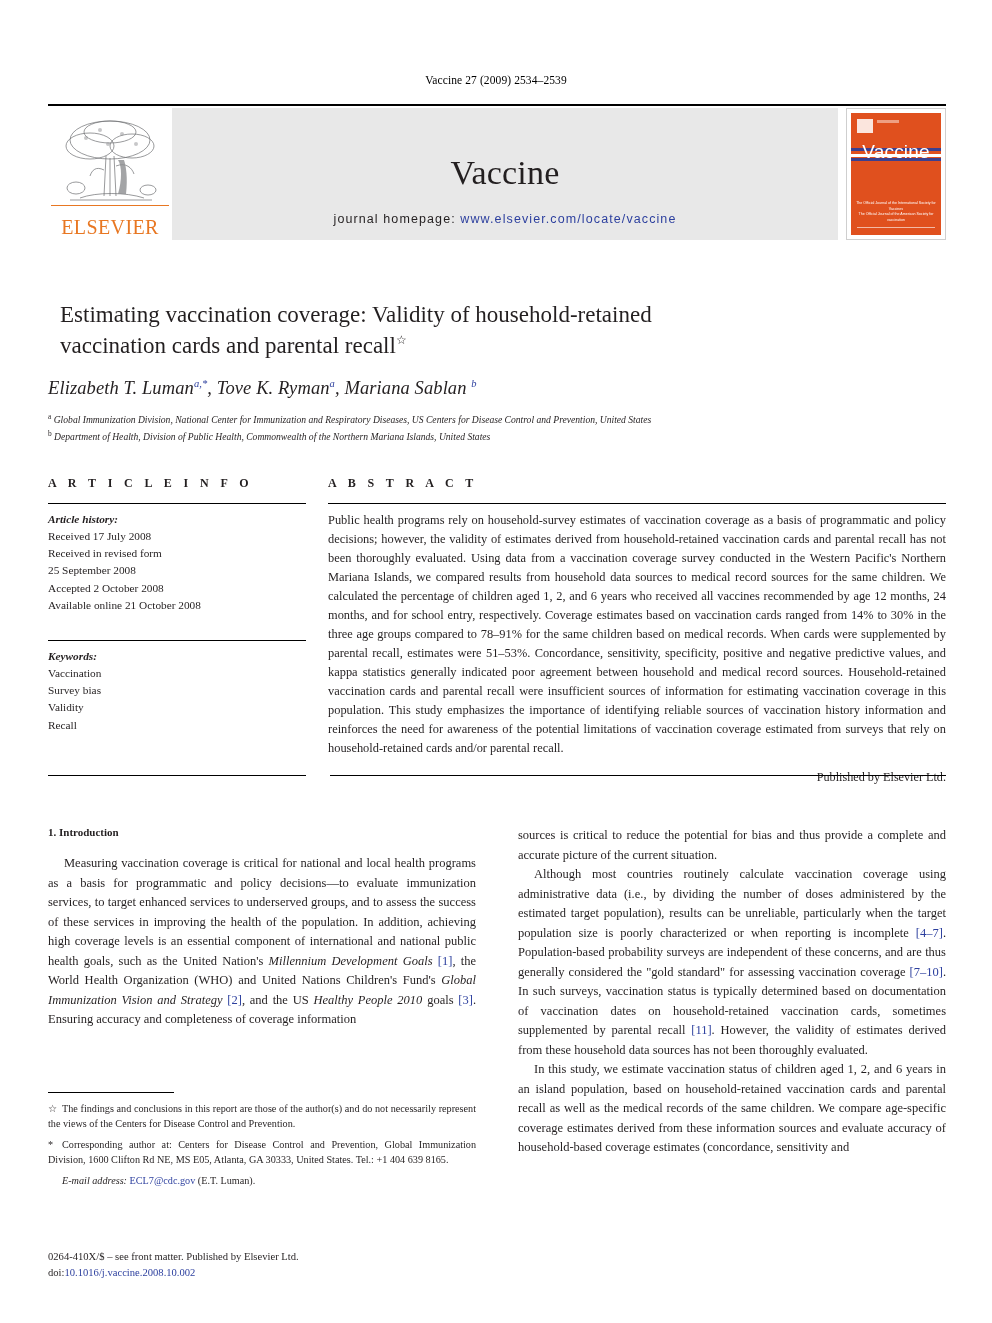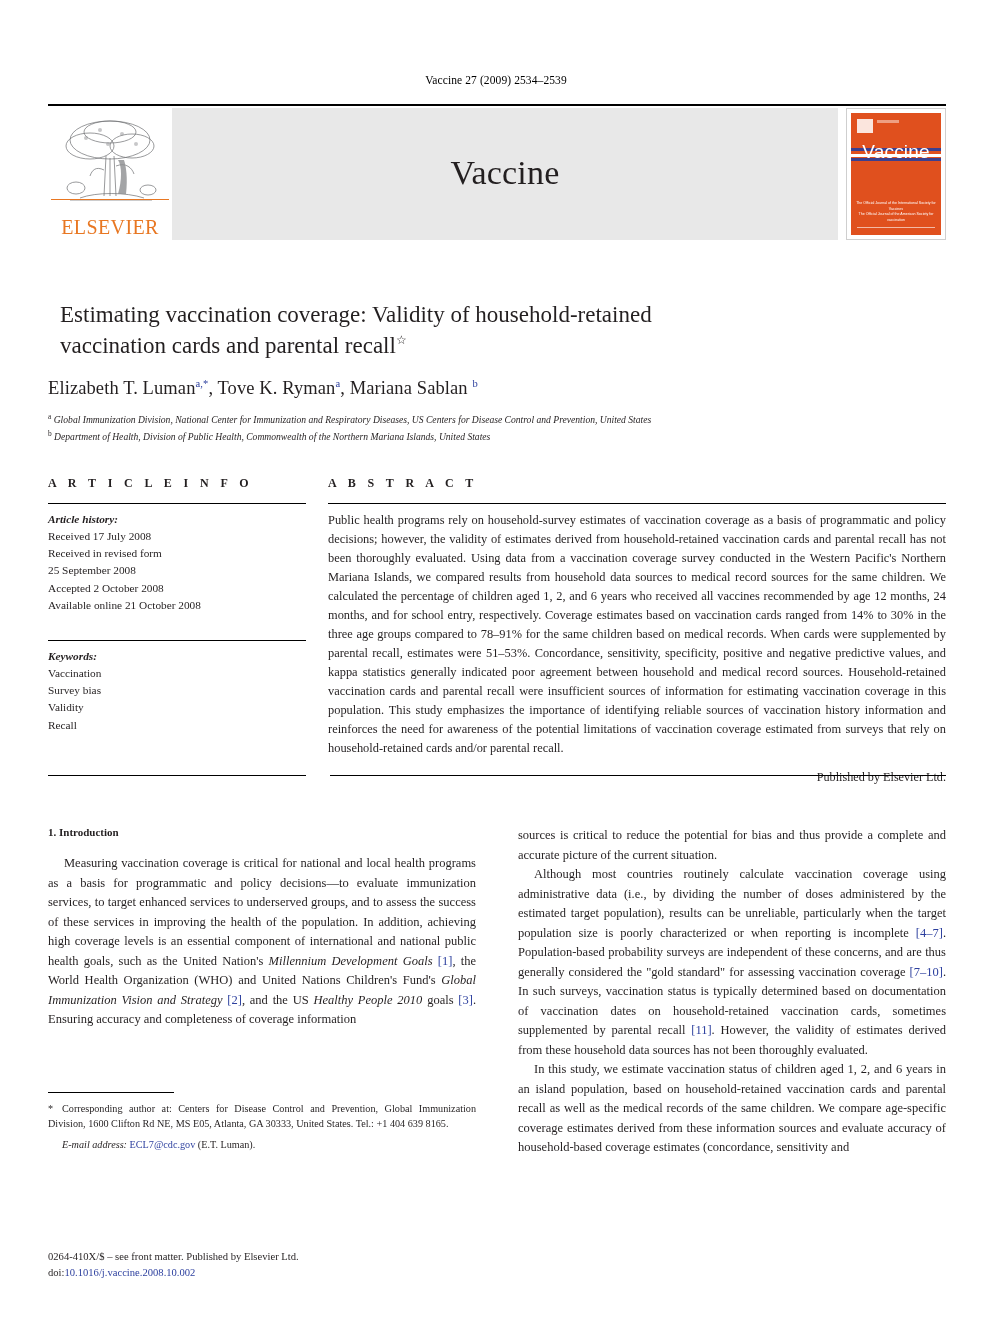--- a/index.html
+++ b/index.html
@@ -68,21 +68,21 @@
     position: absolute;
     bottom: 2px;
     left: 3px;
     width: 118px;
     text-align: center;
     font-family: "Liberation Serif", serif;
     font-size: 20px;
     letter-spacing: 0.4px;
     color: #E87722;
     border-top: 1.5px solid #E87722;
-    padding-top: 17px;
+    padding-top: 11px;
     line-height: 1.05;
   }
   .masthead-center {
     flex: 1 1 auto;
     background: #e8e8e8;
     position: relative;
     margin-right: 8px;
   }
   .contents-line {
     position: absolute;
@@ -213,20 +213,21 @@
     font-size: 12px;
     vertical-align: super;
     color: #231f20;
   }
   .authors {
     margin-top: 17px;
     font-family: "Liberation Serif", serif;
     font-size: 18.5px;
     color: #231f20;
     letter-spacing: 0.1px;
+    font-style: italic;
   }
   .authors sup {
     font-size: 10.5px;
     color: #2c3f9e;
   }
   .affils {
     margin-top: 12px;
     font-family: "Liberation Serif", serif;
     font-style: italic;
     font-size: 9.6px;
@@ -415,20 +416,21 @@
               <circle cx="80" cy="30" r="2"></circle>
             <circle cx="52" cy="30" r="2"></circle>
           </g>
           <path d="M62 46 C66 52 66 66 62 80 L70 80 C72 64 70 52 68 46 Z" fill="#8c8d90" opacity="0.8"></path>
         </svg>
         <div class="elsevier-word">ELSEVIER</div>
       </div>
 
       <div class="masthead-center">
         <div class="journal-name">Vaccine</div>
+        <div class="homepage-line"><span>journal homepage: </span><span class="url">www.elsevier.com/locate/vaccine</span></div>
       </div>
 
       <div class="cover-thumb">
         <div class="cover-orange">
           <div class="cover-badge"></div>
           <div class="cover-badge-bar"></div>
           <div class="cover-stripe s1"></div>
           <div class="cover-stripe s2"></div>
           <div class="cover-stripe s3"></div>
           <div class="cover-title">Vaccine</div>
@@ -502,20 +504,21 @@
     <div class="bcol right">
       <p class="p noindent">sources is critical to reduce the potential for bias and thus provide a complete and accurate picture of the current situation.</p>
       <p class="p"><span>Although most countries routinely calculate vaccination coverage using administrative data (i.e., by dividing the number of doses administered by the estimated target population), results can be unreliable, particularly when the target population size is poorly characterized or when reporting is incomplete </span><span class="ref">[4–7]</span><span>. Population-based probability surveys are independent of these concerns, and are thus generally considered the "gold standard" for assessing vaccination coverage </span><span class="ref">[7–10]</span><span>. In such surveys, vaccination status is typically determined based on documentation of vaccination dates on household-retained vaccination cards, sometimes supplemented by parental recall </span><span class="ref">[11]</span><span>. However, the validity of estimates derived from these household data sources has not been thoroughly evaluated.</span></p>
       <p class="p">In this study, we estimate vaccination status of children aged 1, 2, and 6 years in an island population, based on household-retained vaccination cards and parental recall as well as the medical records of the same children. We compare age-specific coverage estimates derived from these information sources and evaluate accuracy of household-based coverage estimates (concordance, sensitivity and</p>
     </div>
 
   </div>
 
   <div class="footnotes">
     <div class="fn-rule"></div>
+    <p class="fn"><span class="mark">☆</span><span>The findings and conclusions in this report are those of the author(s) and do not necessarily represent the views of the Centers for Disease Control and Prevention.</span></p>
     <p class="fn"><span class="mark">*</span><span>Corresponding author at: Centers for Disease Control and Prevention, Global Immunization Division, 1600 Clifton Rd NE, MS E05, Atlanta, GA 30333, United States. Tel.: +1 404 639 8165.</span></p>
     <p class="fn fn-indent"><span class="email-label">E-mail address:</span> <span class="link">ECL7@cdc.gov</span> <span>(E.T. Luman).</span></p>
   </div>
 
   <div class="imprint">
     <div>0264-410X/$ – see front matter. Published by Elsevier Ltd.</div>
     <div><span>doi:</span><span class="link">10.1016/j.vaccine.2008.10.002</span></div>
   </div>
 
 </div>

